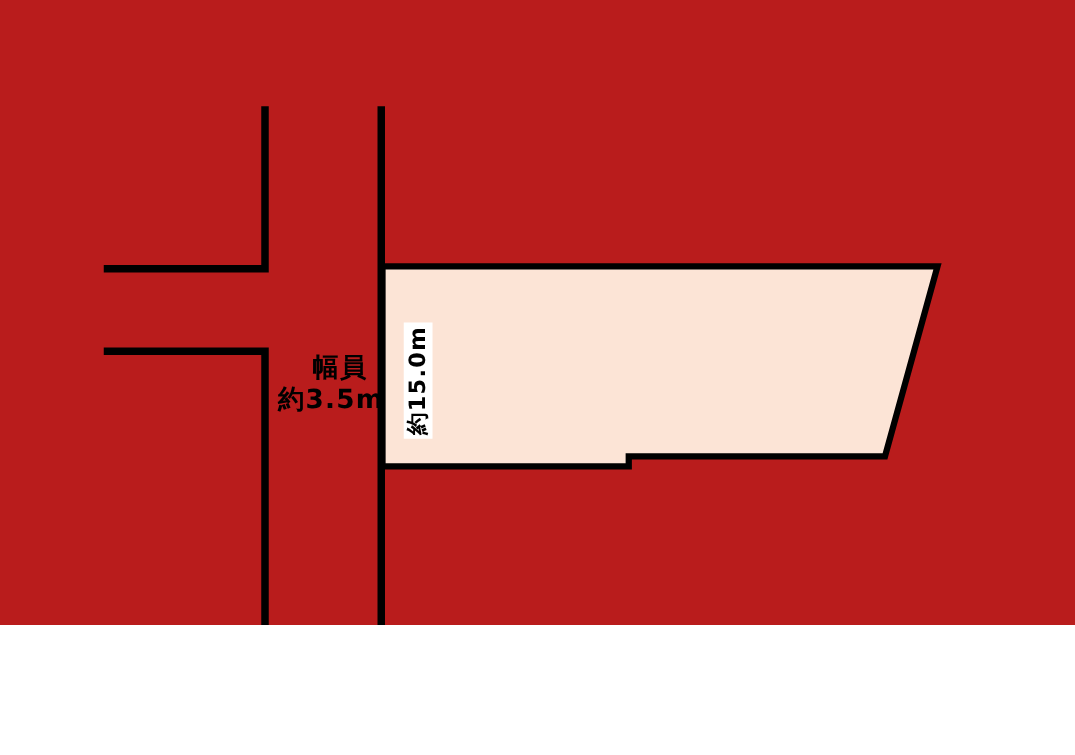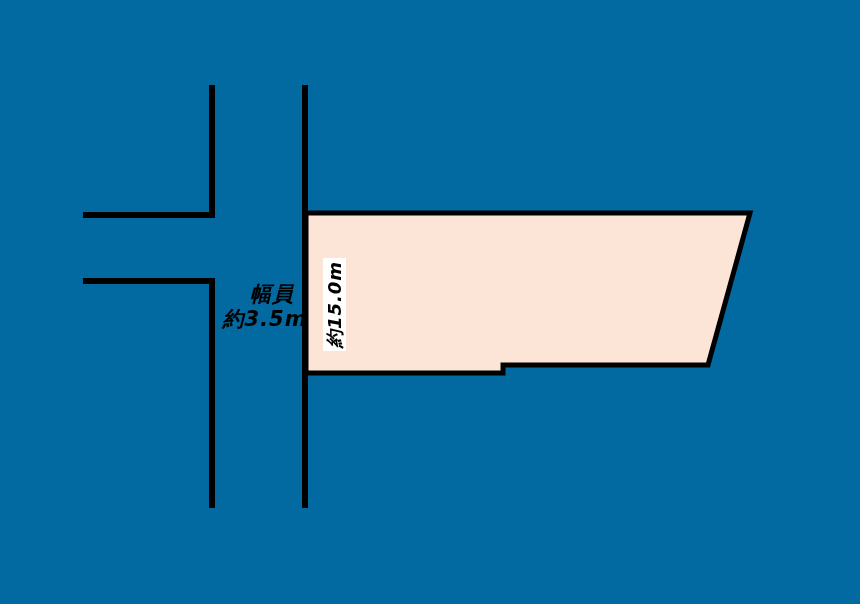--- a/index.html
+++ b/index.html
@@ -3,24 +3,23 @@
 <meta charset="utf-8">
 <style>
   html, body {
     margin: 0;
     padding: 0;
     background: #ffffff;
   }
   .canvas {
     position: relative;
     width: 860px;
-    height: 604px;
-    background: #0369a1;
+    height: 500px;
+    background: #b91c1c;
     overflow: hidden;
-    font-style: italic;
   }
   svg {
     display: block;
   }
   .road-line {
     fill: none;
     stroke-width: 6;
     stroke-linejoin: miter;
     stroke-linecap: butt;
   }

